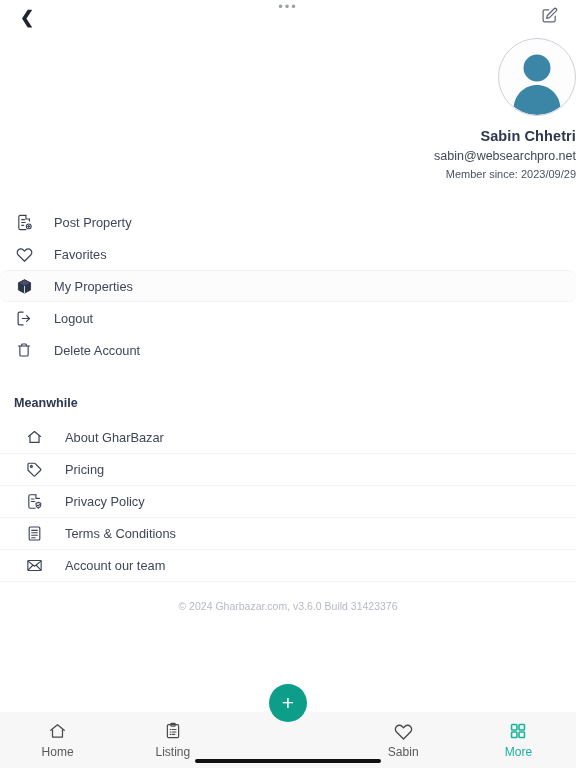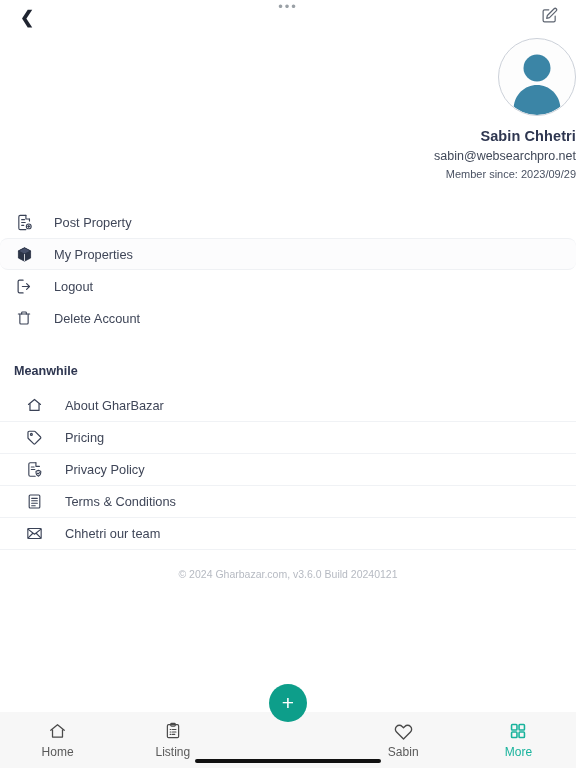--- a/index.html
+++ b/index.html
@@ -253,20 +253,28 @@
         <path d="M14 2v5h5"></path>
           <path d="M19 7v3"></path>
         <path d="M8 8h4M8 12h5M8 16h3"></path>
         <circle cx="18" cy="17.5" r="3.4"></circle>
         <path d="M18 16.1v2.8M16.6 17.5h2.8"></path>
       </svg>
     </span>
     <span class="lbl">Post Property</span>
   </div>
 
+  <div class="menu-row">
+    <span class="ico">
+      <svg width="17" height="17" viewBox="0 0 24 24" fill="none" stroke="#3a4256" stroke-width="1.7" stroke-linecap="round" stroke-linejoin="round">
+        <path d="M20.8 5.6a5 5 0 0 0-7.1 0L12 7.3l-1.7-1.7a5 5 0 1 0-7.1 7.1l8.8 8.8 8.8-8.8a5 5 0 0 0 0-7.1z"></path>
+      </svg>
+    </span>
+    <span class="lbl">Favorites</span>
+  </div>
 
 
   <div class="menu-row bordered-top bordered-bottom tinted">
     <span class="ico">
       <svg width="17" height="17" viewBox="0 0 24 24" fill="#2c3447" stroke="#2c3447" stroke-width="1.2" stroke-linejoin="round">
         <path d="M12 2.6 3.4 7v10L12 21.4 20.6 17V7L12 2.6z"></path>
         <path d="M12 2.6 3.4 7l8.6 4.4L20.6 7 12 2.6z" fill="#47506a"></path>
         <path d="M12 11.4v10" stroke="#ffffff" stroke-width="1.1"></path>
       </svg>
     </span>
@@ -344,25 +352,25 @@
   </div>
 
   <div class="menu-row">
     <span class="ico">
       <svg width="17" height="17" viewBox="0 0 24 24" fill="none" stroke="#3a4256" stroke-width="1.6" stroke-linecap="round" stroke-linejoin="round">
         <rect x="2.6" y="5" width="18.8" height="14" rx="1.3"></rect>
         <path d="M2.8 5.8 12 13l9.2-7.2"></path>
         <path d="M2.8 18.4 9.3 12M21.2 18.4 14.7 12"></path>
       </svg>
     </span>
-    <span class="lbl">Chhetri our team</span>
+    <span class="lbl">Account our team</span>
   </div>
 </div>
 
-<div class="copyright">© 2024 Gharbazar.com, v3.6.0 Build 20240121</div>
+<div class="copyright">© 2024 Gharbazar.com, v3.6.0 Build 31423376</div>
 
 <div class="bottom-area">
 
   <div class="fab">
     <span class="plus">+</span>
   </div>
 
   <div class="tabbar">
 
     <div class="tab">

